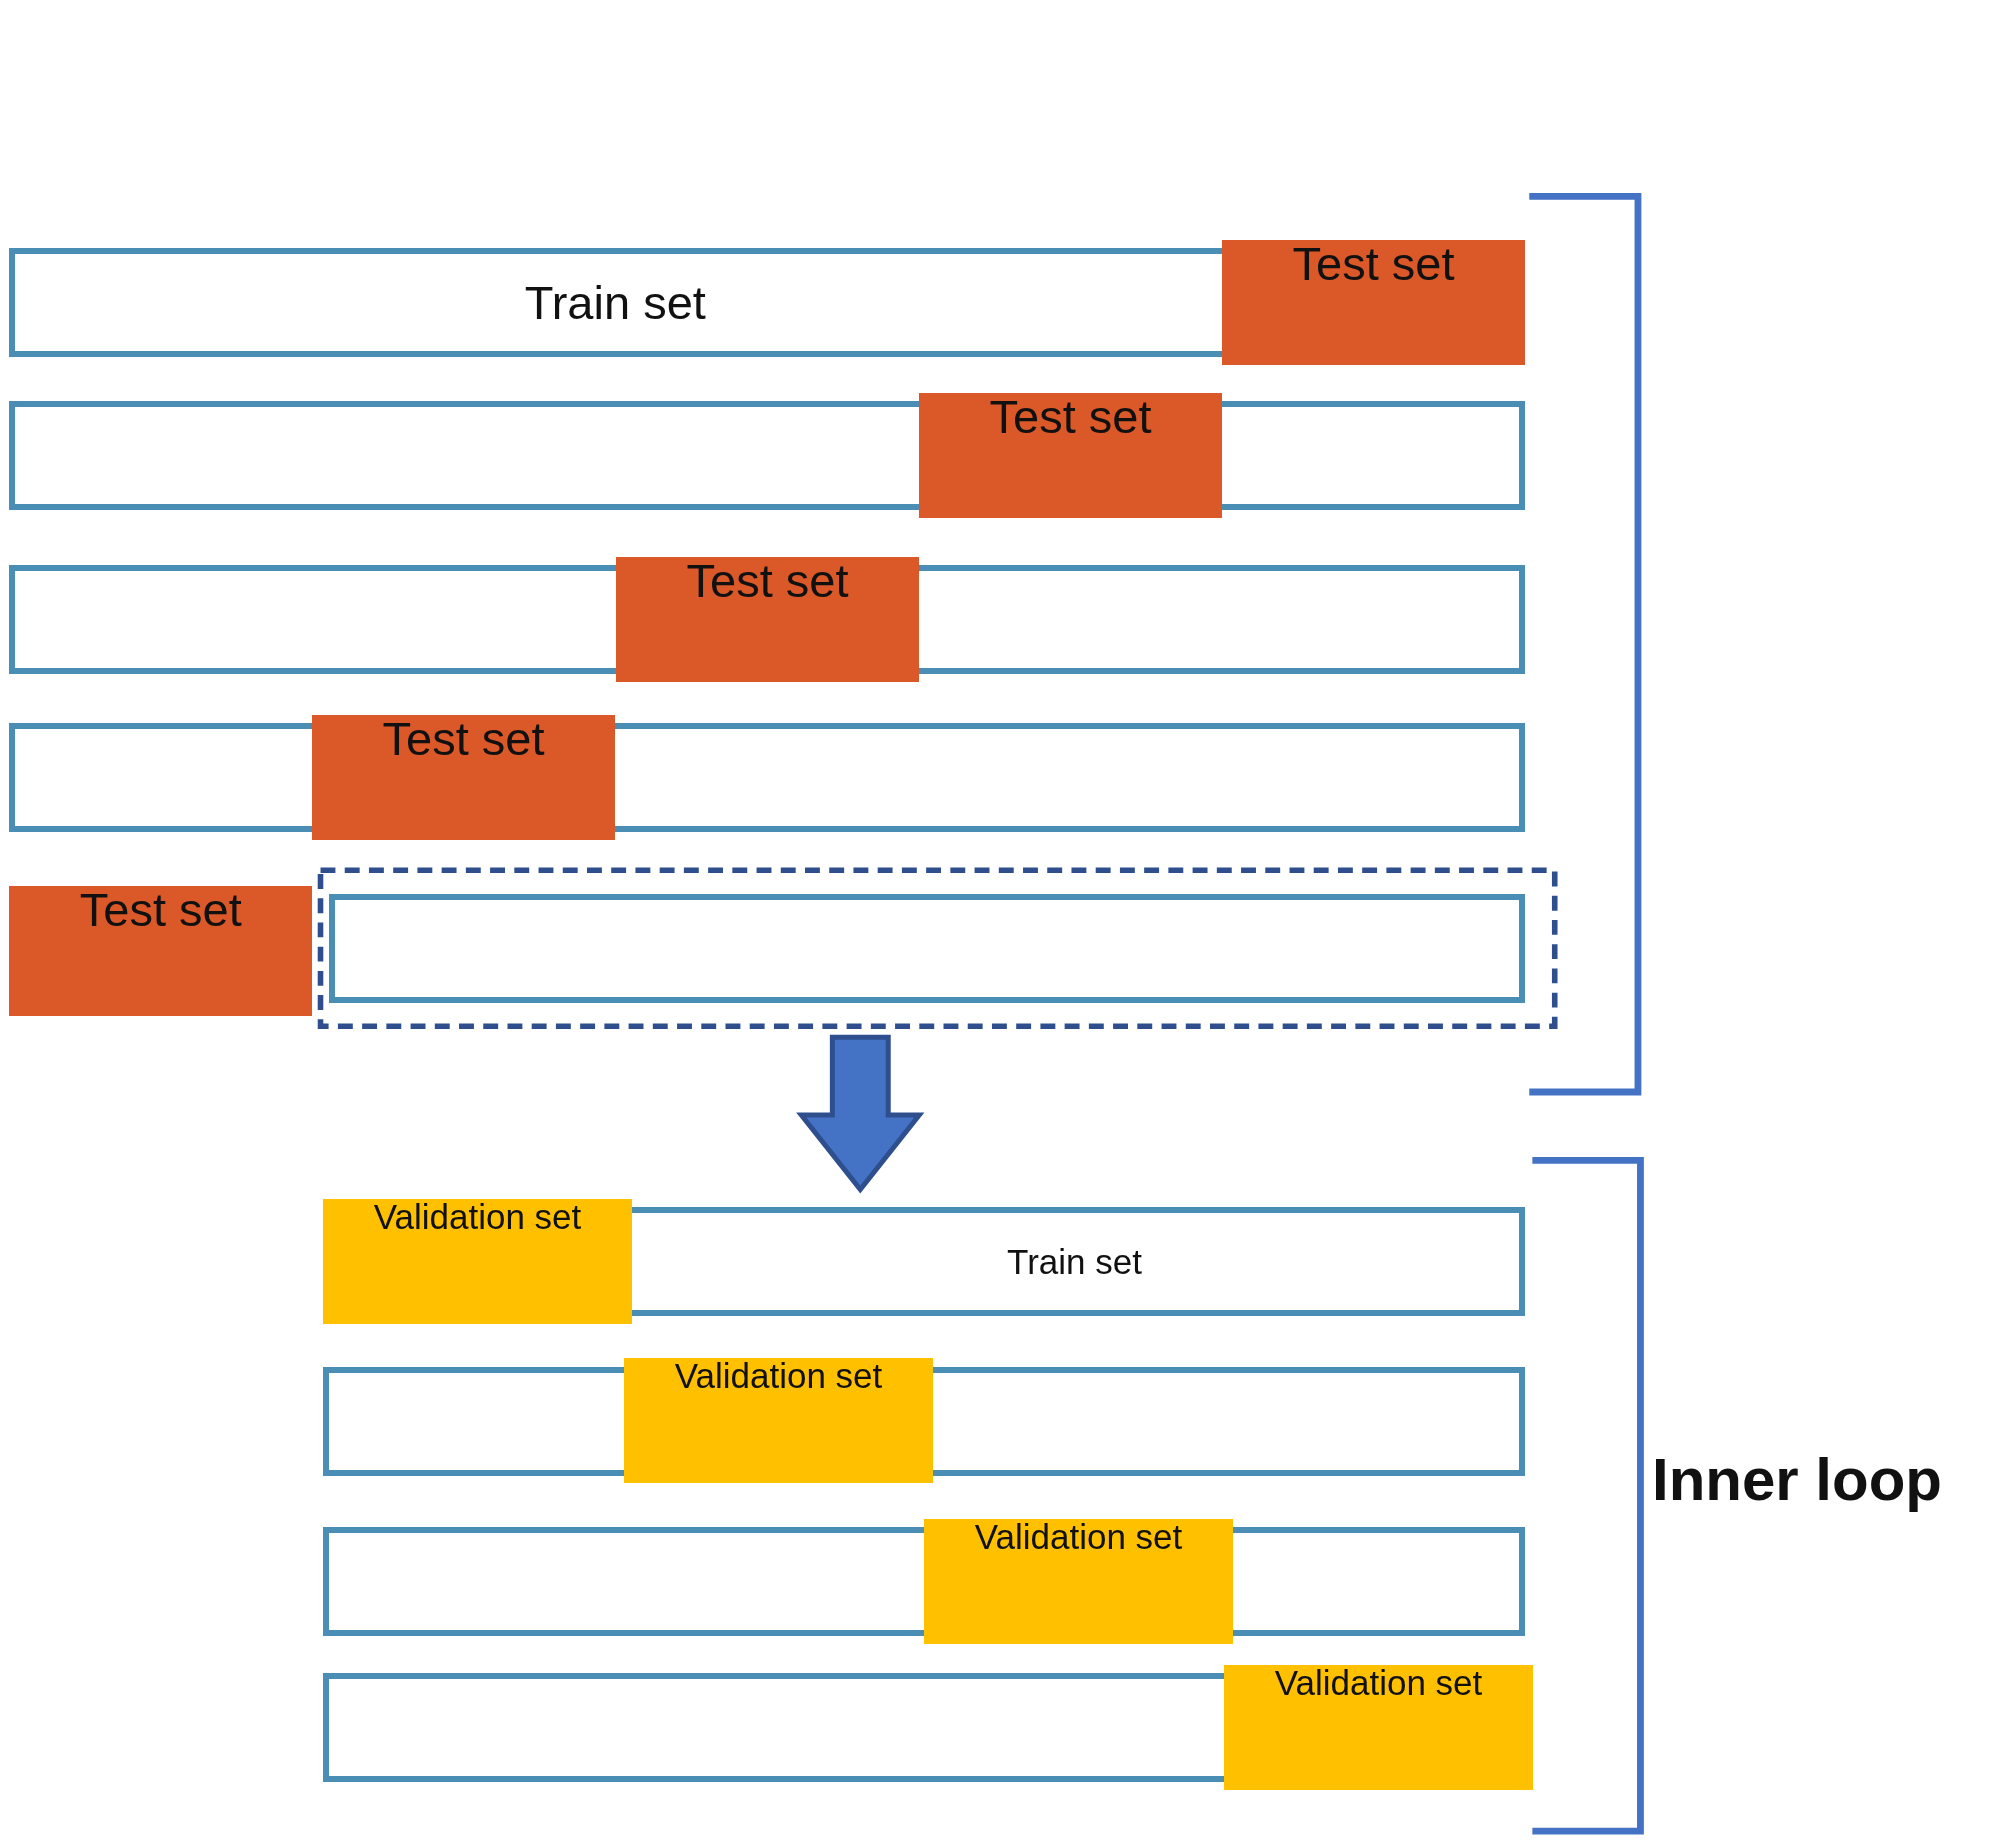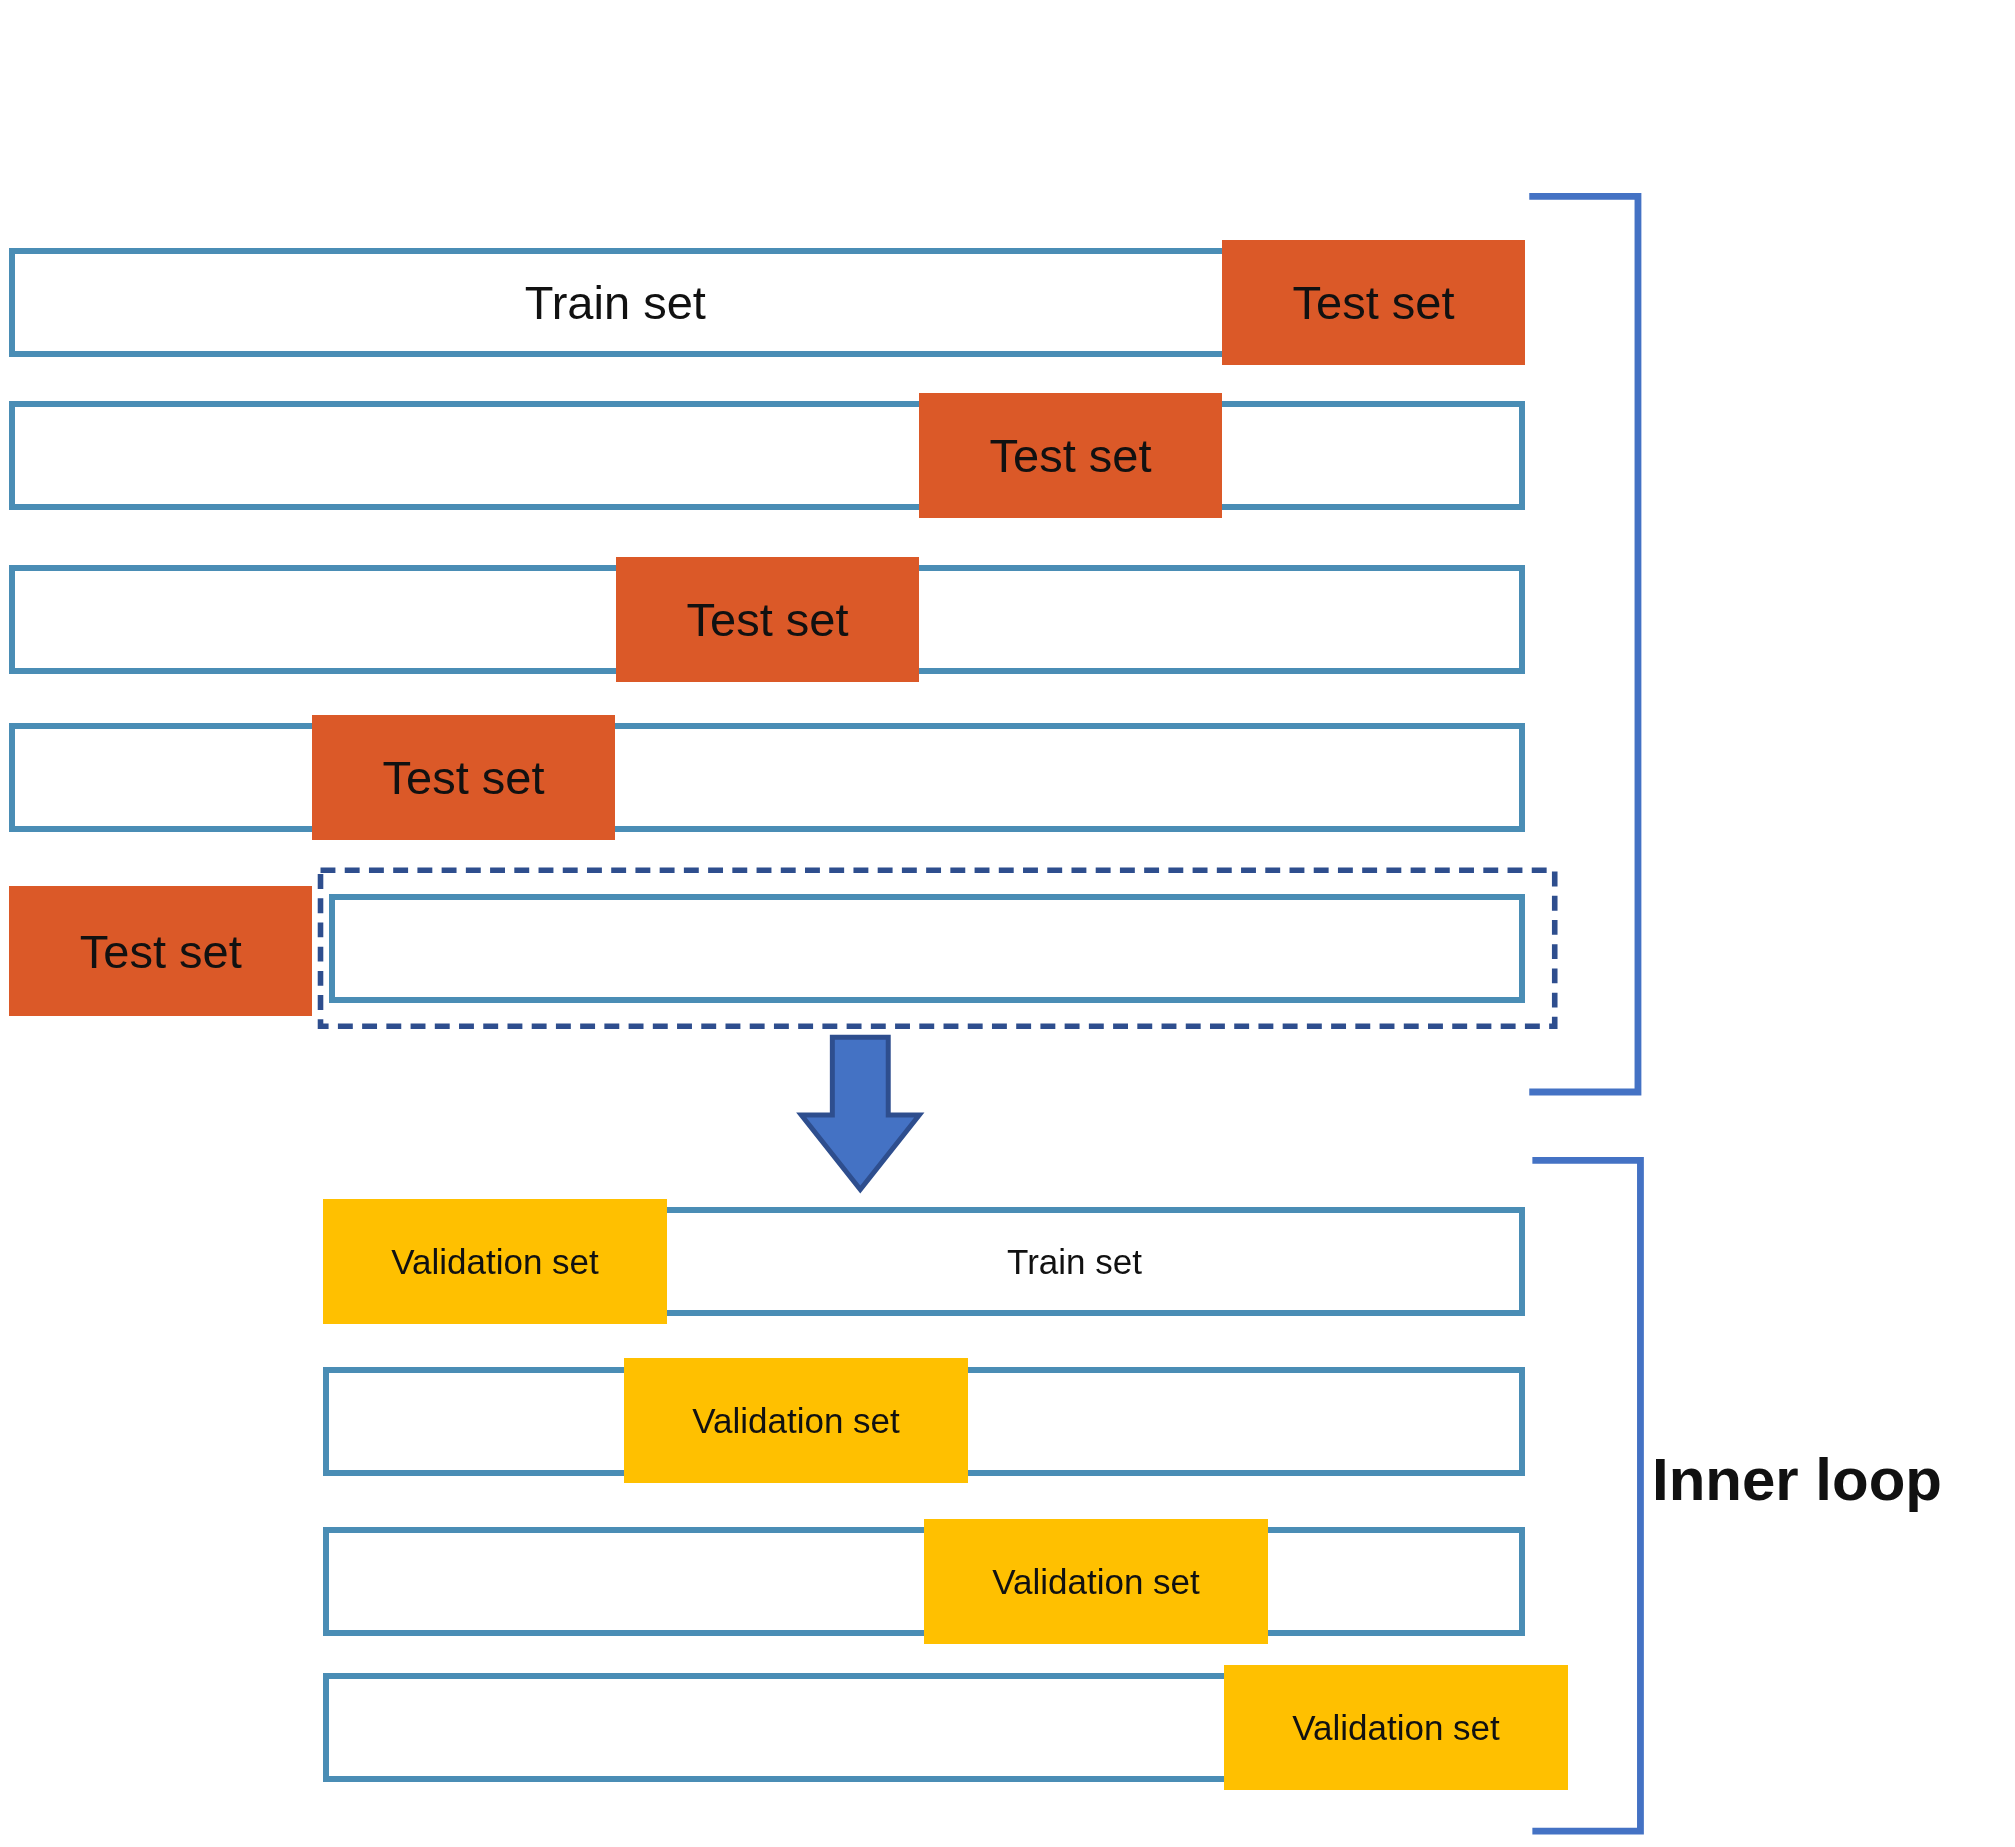--- a/index.html
+++ b/index.html
@@ -20,25 +20,25 @@
     box-sizing:border-box;
   }
   .top-box{left:9.3px;top:9.3px;width:1516px;height:116px;}
   .row{left:9.3px;width:1516px;height:109px;}
   .inner-row{left:323px;width:1202px;height:109px;}
   .row5{left:329px;width:1196px;height:109px;}
   
   .fold-block{
     position:absolute;
     height:125px;
-    display:flex;align-items:center;justify-content:center;
+    display:flex;justify-content:center;
     text-align:center;
   }
   .test-block{width:303px;background:var(--orange,#DB5928);}
-  .val-block{width:344px;background:var(--gold,#FFC000);}
+  .val-block{width:309px;background:var(--gold,#FFC000);}
   
   .txt-big{font-size:47px;line-height:1;white-space:nowrap;}
   .txt-small{font-size:35px;line-height:1;white-space:nowrap;}
   .float-label{
     position:absolute;
     display:flex;align-items:center;justify-content:center;
   }
   .loop-label{
     position:absolute;
     font-size:60px;font-weight:bold;line-height:1;white-space:nowrap;

